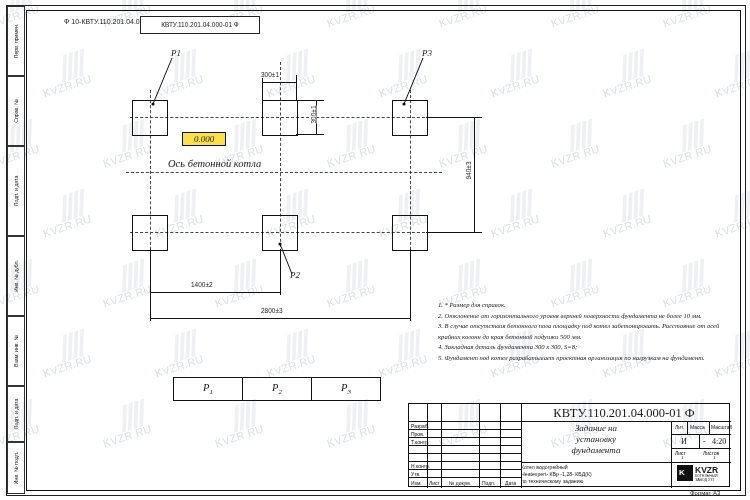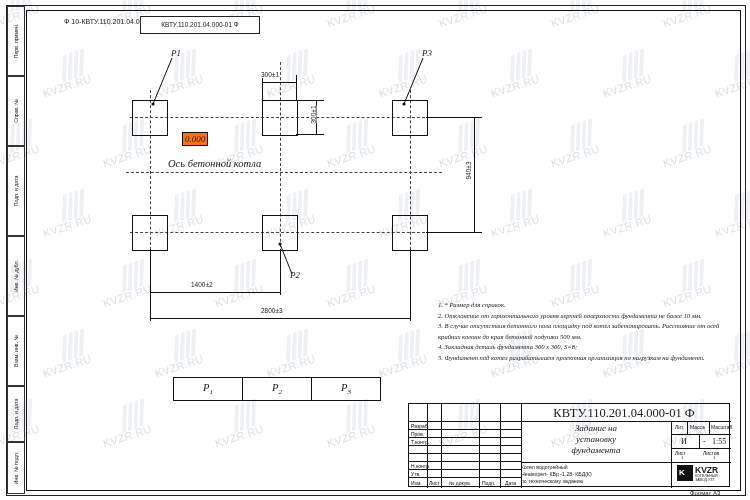--- a/index.html
+++ b/index.html
@@ -63,21 +63,21 @@
   .fcode{position:absolute;left:24px;top:6px;font-size:7px;font-family:"Liberation Sans",sans-serif;}
 
   
   .blk{position:absolute;border:1.3px solid #111;background:transparent;}
   
   .axis{position:absolute;background:transparent;border-top:1px dashed #444;}
   .axisv{position:absolute;border-left:1px dashed #444;}
   .lbl{position:absolute;font-style:italic;font-size:9px;font-family:"Liberation Serif",serif;}
 
   .zero{
-    position:absolute;border:1px solid #111;padding:1px 2px;background:#f97316;
+    position:absolute;border:1px solid #111;padding:1px 11px;background:#fde047;
     font-size:9px;font-style:italic;font-family:"Liberation Serif",serif;
   }
   .axislabel{position:absolute;font-style:italic;font-size:10.5px;}
 
   
   .dimh{position:absolute;height:1px;background:#111;}
   .dimv{position:absolute;width:1px;background:#111;}
   .ext{position:absolute;width:1px;background:#111;}
   .exth{position:absolute;height:1px;background:#111;}
   .dimtxt{position:absolute;font-size:6.5px;font-family:"Liberation Sans",sans-serif;background:#fff;padding:0 1px;}
@@ -623,21 +623,21 @@
       <div>Котел водогрейный</div>
       <div>Heatexpert- КВр -1,28- КБД(К)</div>
       <div>по техническому заданию</div>
     </div>
 
     <div class="st" style="left:266px;top:20px;">Лит.</div>
     <div class="st" style="left:281px;top:20px;">Масса</div>
     <div class="st" style="left:302px;top:20px;">Масштаб</div>
     <div class="st sr" style="left:272px;top:33px;font-size:8px;">И</div>
     <div class="st sr" style="left:294px;top:33px;font-size:8px;">-</div>
-    <div class="st sr" style="left:303px;top:33px;font-size:8px;">1:55</div>
+    <div class="st sr" style="left:303px;top:33px;font-size:8px;">4:20</div>
     <div class="st" style="left:266px;top:46px;">Лист</div>
     <div class="st" style="left:294px;top:46px;">Листов</div>
     <div class="st sr" style="left:272px;top:51px;">1</div>
     <div class="st sr" style="left:304px;top:51px;">1</div>
 
     <div class="logo">
       <div class="mark">
           <b>K</b>
         </div>
       <div class="kv">KVZR</div>

